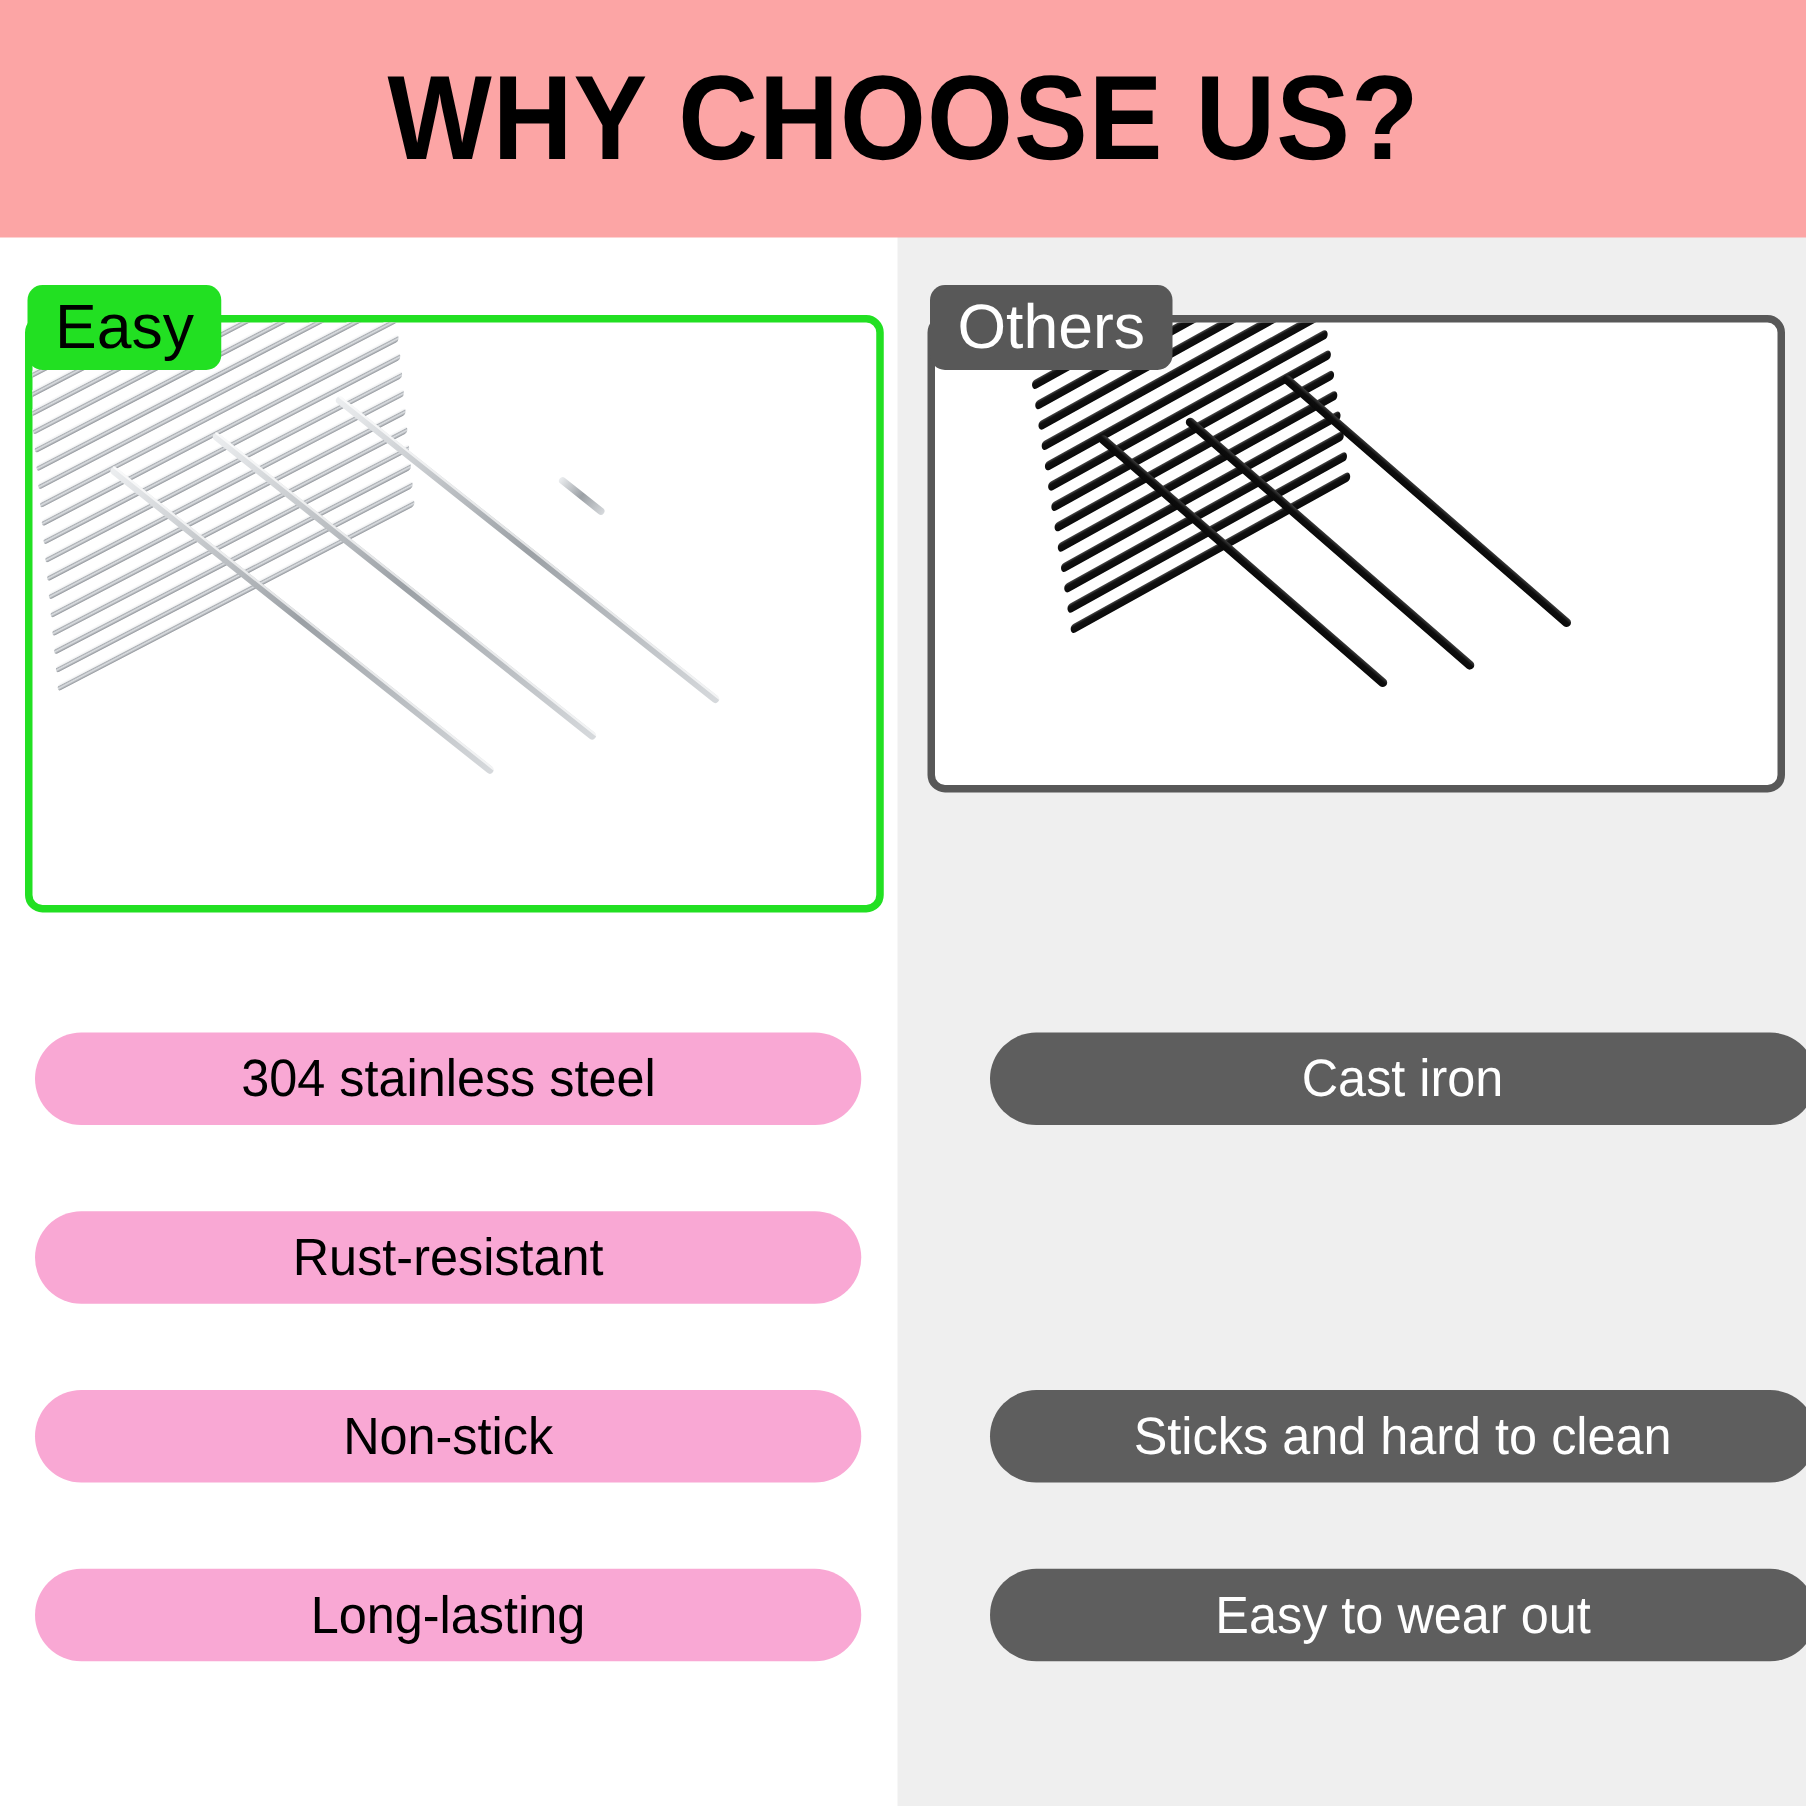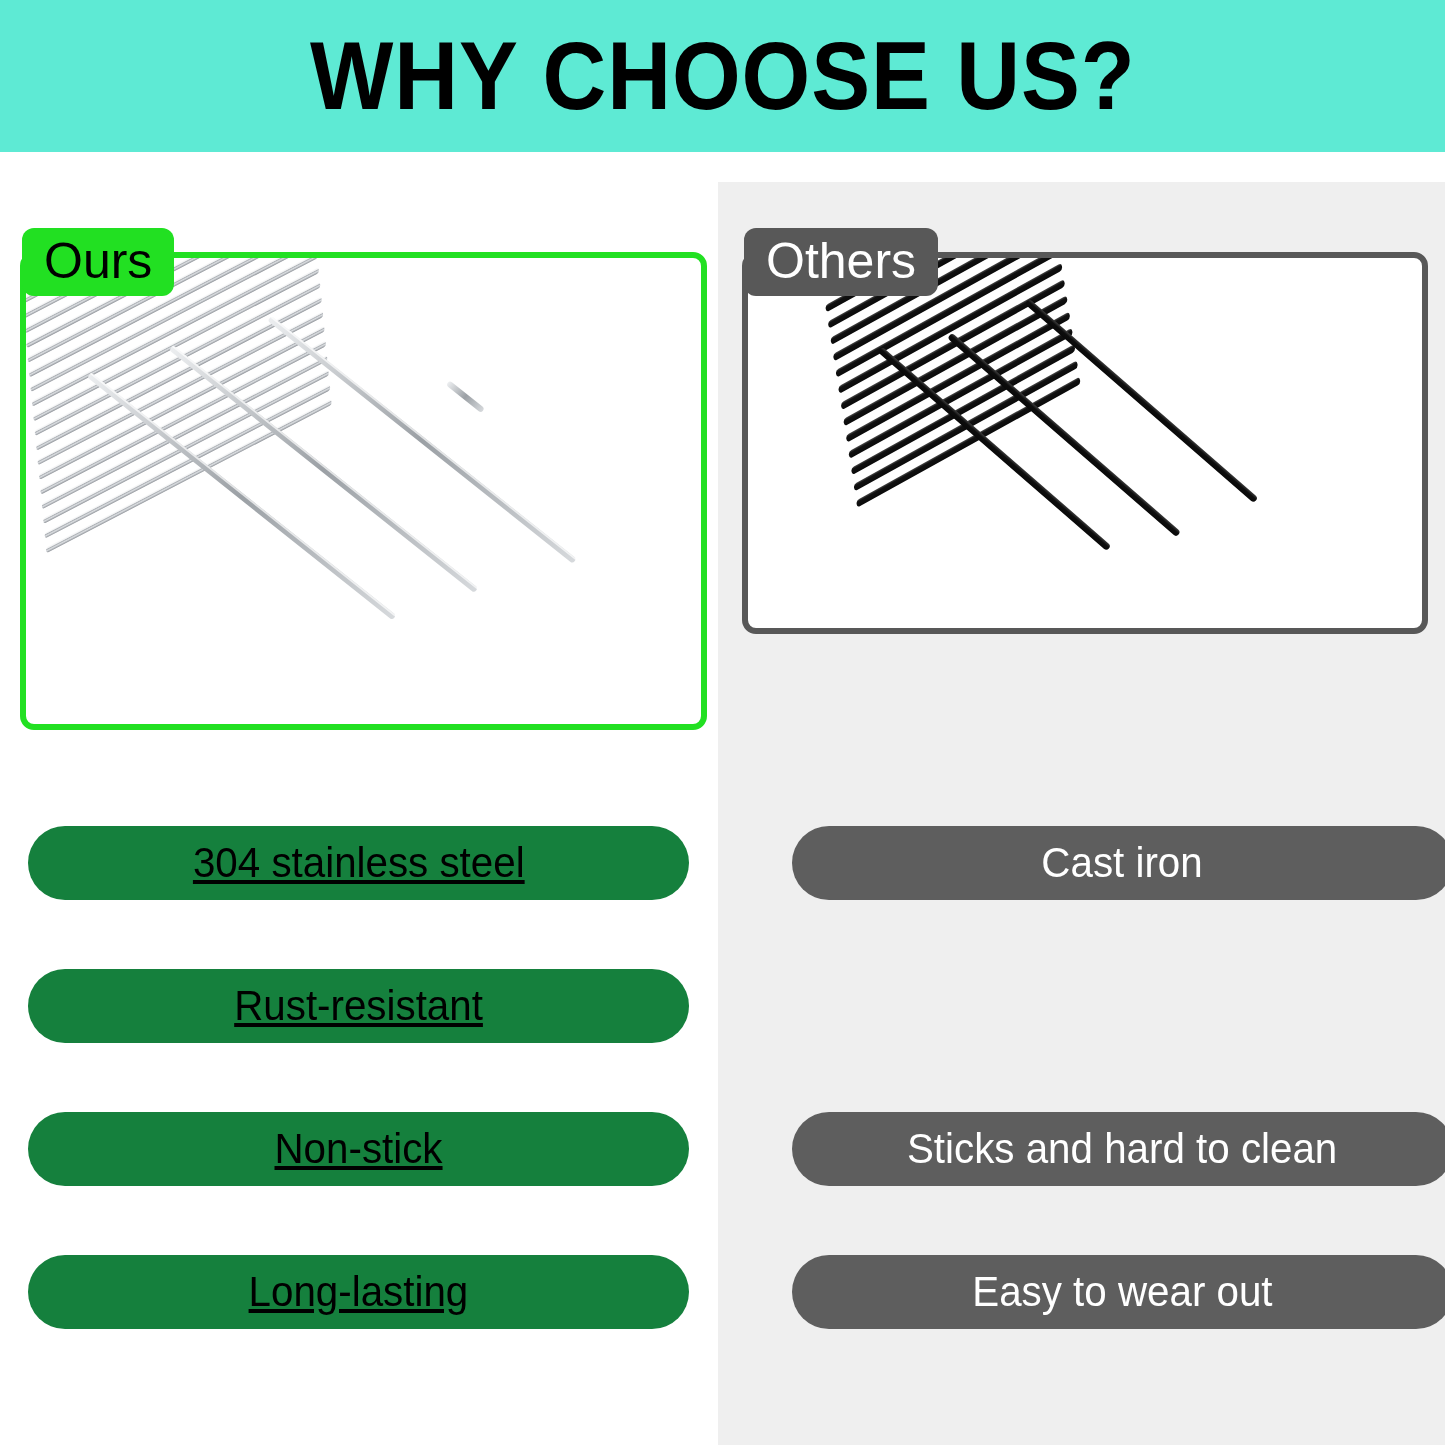--- a/index.html
+++ b/index.html
@@ -10,22 +10,22 @@
     overflow:hidden;
   }
   .canvas{position:relative;width:1445px;height:1445px;overflow:hidden;background:#ffffff;}
 
   
   .bg-left{position:absolute;left:0;top:182px;width:718px;height:1263px;background:#ffffff;}
   .bg-right{position:absolute;left:718px;top:182px;width:727px;height:1263px;background:#efefef;}
 
   
   .header{
-    position:absolute;left:0;top:0;width:1445px;height:152px;
-    background:#5eead4;
+    position:absolute;left:0;top:0;width:1445px;height:190px;
+    background:#fca5a5;
     display:flex;align-items:center;justify-content:center;
   }
   .header-title{
     font-size:96px;font-weight:700;color:#000000;
     letter-spacing:1px;
     transform:scaleX(0.92);
     white-space:nowrap;
     line-height:1;
     text-align:center;
   }
@@ -50,21 +50,21 @@
   .grate-svg{display:block;width:100%;height:100%;}
 
   
   .pill{
     position:absolute;height:74px;border-radius:40px;
     display:flex;align-items:center;justify-content:center;
     font-size:42px;font-weight:400;
     box-sizing:border-box;padding:0 18px;
     white-space:nowrap;
   }
-  .pill.green{background:#15803d;color:#000000;left:28px;width:661px;transform:scaleX(1);text-decoration:underline;}
+  .pill.green{background:#f9a8d4;color:#000000;left:28px;width:661px;transform:scaleX(1);}
   .pill.gray{background:#5e5e5e;color:#ffffff;left:792px;width:661px;}
   .pill .ptext{transform:scaleX(0.96);display:inline-block;}
 
   .row1{top:826px;}
   .row2{top:969px;}
   .row3{top:1112px;}
   .row4{top:1255px;}
 </style>
 </head>
 <body>
@@ -138,21 +138,21 @@
             <rect x="0" y="-3.2" width="400" height="1.8" rx="0.9" fill="#ffffff" opacity="0.7"></rect>
           </g>
 
           <g transform="translate(430,128) rotate(38.5)">
             <rect x="0" y="-3" width="46" height="6" rx="3" fill="url(#steelCross)"></rect>
           </g>
         </g>
       </svg>
     </div>
 
-    <div class="badge green">Ours</div>
+    <div class="badge green">Easy</div>
   </div>
 
   <div class="imgbox others">
 
     <div class="grate-wrap">
       <svg class="grate-svg" viewBox="0 0 686 478" preserveAspectRatio="xMidYMid meet">
         <defs>
           <linearGradient id="iron" x1="0" y1="0" x2="0" y2="1">
             <stop offset="0" stop-color="#4a4a4a"></stop>
             <stop offset="0.3" stop-color="#111111"></stop>

